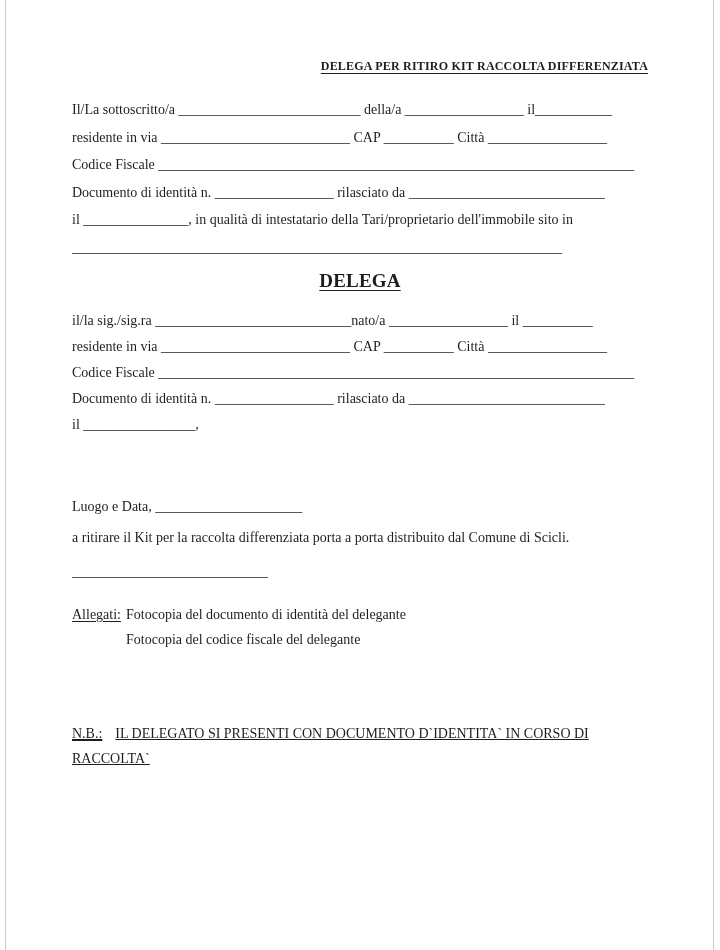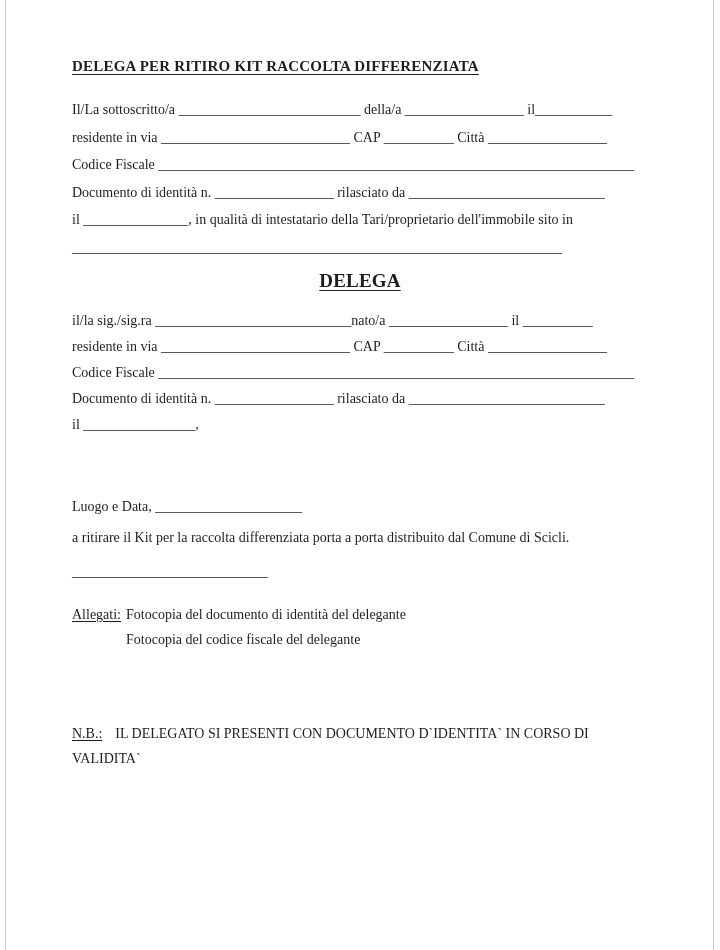--- a/index.html
+++ b/index.html
@@ -23,23 +23,23 @@
     background: #c9c9c9;
   }
   .edge-left { left: 5px; }
   .edge-right { right: 6px; }
 
   .page {
     padding: 57px 72px 0 72px;
   }
 
   .doc-title {
-    text-align: left;
+    text-align: right;
     font-weight: bold;
-    font-size: 15px;
+    font-size: 12px;
     letter-spacing: 0.2px;
     text-decoration: underline;
     text-underline-offset: 3px;
     line-height: 19px;
     white-space: pre;
   }
 
   .line {
     font-size: 14px;
     white-space: pre;
@@ -74,21 +74,21 @@
   .attachments { margin-top: 22px; }
   .attachments .line { line-height: 24.5px; }
   .attachments-label {
     text-decoration: underline;
     text-underline-offset: 2px;
     margin-right: 5px;
   }
   .attachment-indent { margin-left: 54px; }
 
   .note { margin-top: 70px; }
-  .note .line { line-height: 24.5px; }
+  .note .line { line-height: 24.5px; text-decoration: underline; }
   .note-label {
     text-decoration: underline;
     text-underline-offset: 2px;
     margin-right: 13px;
   }
 </style>
 </head>
 <body>
 
 <div class="edge edge-left"></div>
@@ -124,16 +124,16 @@
 
   <div class="line signature-line">____________________________</div>
 
   <div class="attachments">
     <div class="line"><span class="attachments-label">Allegati:</span><span>Fotocopia del documento di identità del delegante</span></div>
     <div class="line attachment-indent">Fotocopia del codice fiscale del delegante</div>
   </div>
 
   <div class="note">
     <div class="line"><span class="note-label">N.B.:</span><span>IL DELEGATO SI PRESENTI CON DOCUMENTO D`IDENTITA` IN CORSO DI</span></div>
-    <div class="line">VALIDITA`</div>
+    <div class="line">RACCOLTA`</div>
   </div>
 
 </div>
 
 </body></html>

